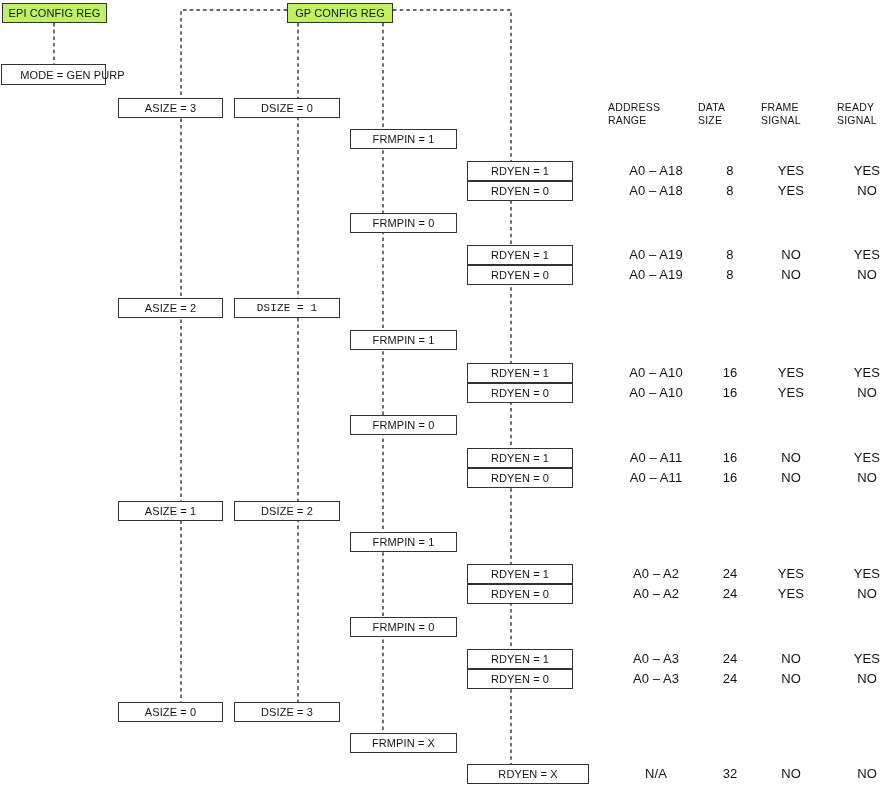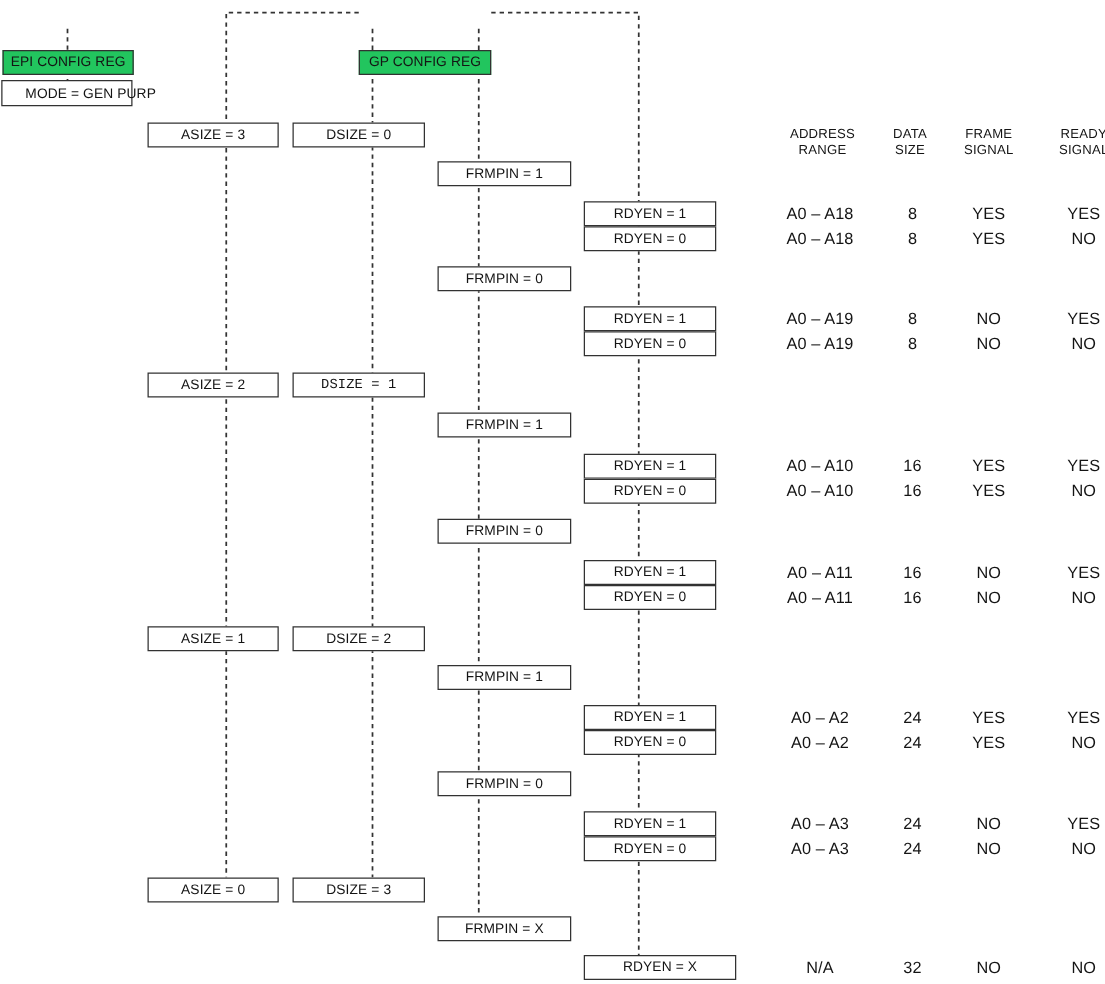--- a/index.html
+++ b/index.html
@@ -8,23 +8,23 @@
     font-family:"Liberation Sans","DejaVu Sans",sans-serif; color:#141414;
     overflow:hidden;
   }
   #wires { position:absolute; left:0; top:0; z-index:1; }
   .box {
     position:absolute; box-sizing:border-box; z-index:2;
     border:1.5px solid #323232; background:#ffffff;
     display:flex; align-items:center; justify-content:center;
     font-size:11px; letter-spacing:0.1px; white-space:nowrap;
   }
-  .box.hl { background:#22c55e;margin-top:37px; }
+  .box.hl { background:#bef264; }
   .hdr {
-    position:absolute; z-index:2; text-align:center;
+    position:absolute; z-index:2; 
     font-size:10.5px; line-height:13px; letter-spacing:0.2px;
   }
   .hdr span { display:block; }
   .trow { position:absolute; left:0; width:884px; height:16px; z-index:2; }
   .cell {
     position:absolute; top:0; height:16px; line-height:16px;
     text-align:center; font-size:13px; letter-spacing:0.1px;
   }
   .c-addr  { left:606px; width:100px; }
   .c-size  { left:705px; width:50px;  }

